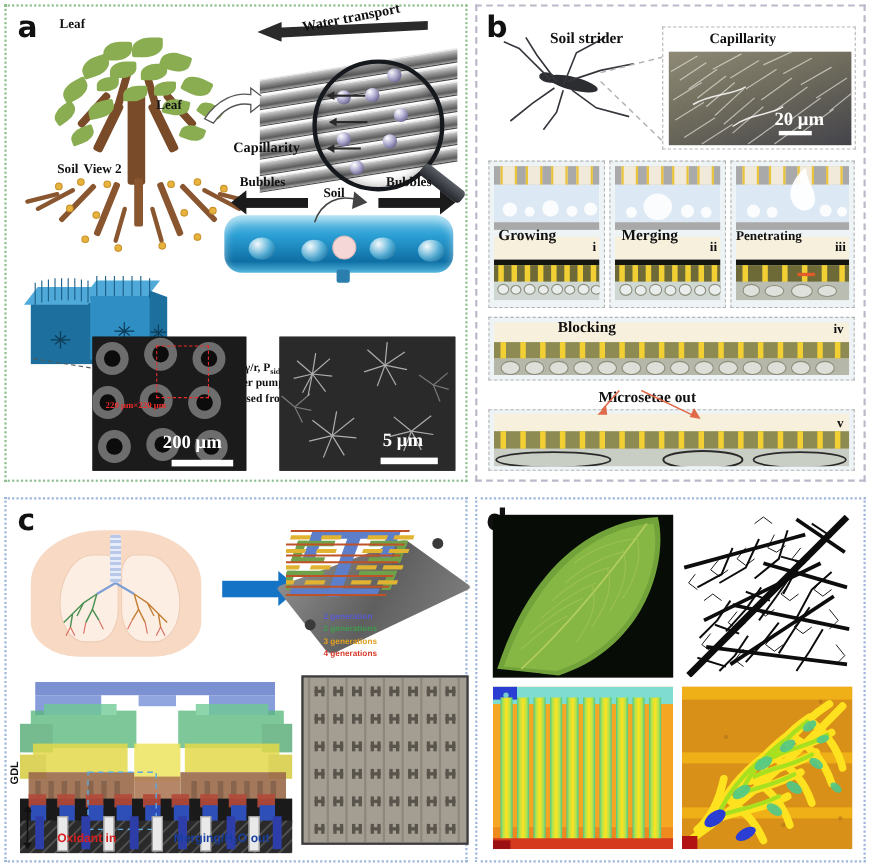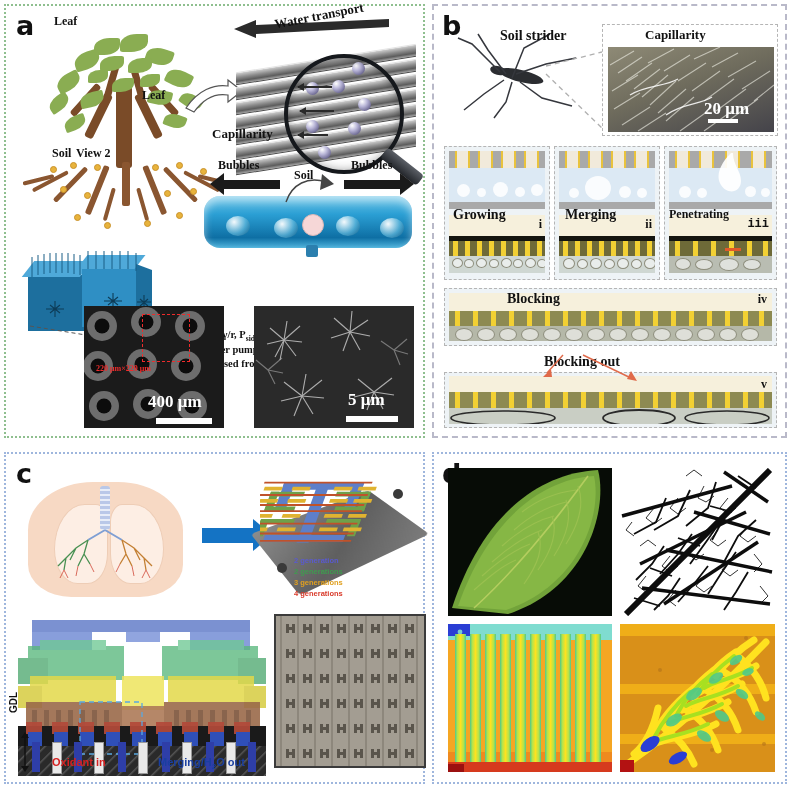--- a/index.html
+++ b/index.html
@@ -326,21 +326,21 @@
             <circle cx="20" cy="100" r="7.5" fill="#0c0c0c"></circle>
           <circle cx="64" cy="98" r="15" fill="#6d6d6d"></circle>
             <circle cx="64" cy="98" r="7.5" fill="#0c0c0c"></circle>
           <circle cx="108" cy="100" r="15" fill="#6d6d6d"></circle>
             <circle cx="108" cy="100" r="7.5" fill="#0c0c0c"></circle>
         </g>
       </svg>
       <div class="redbox" style="left:58px;top:8px;width:46px;height:46px;"></div>
       <div class="redtxt" style="left:12px;top:58px;">220 μm×220 μm</div>
       <div class="scalebar" style="left:72px;top:112px;width:56px;"></div>
-      <div class="scaletxt" style="left:64px;top:86px;font-size:17px;">400 μm</div>
+      <div class="scaletxt" style="left:64px;top:86px;font-size:17px;">200 μm</div>
     </div>
 
     <div class="sem sem-a2">
       <div style="position:absolute;inset:0;background:#2a2a2a;"></div>
       <svg style="position:absolute;inset:0;width:100%;height:100%;">
         <g stroke="#cfcfcf" stroke-width="1.1" opacity="0.8">
           <g transform="translate(30,34)">
             <line x1="0" y1="0" x2="16" y2="-14"></line>
               <line x1="0" y1="0" x2="18" y2="2"></line>
             <line x1="0" y1="0" x2="12" y2="16"></line>
@@ -579,21 +579,21 @@
           <div style="position:absolute;left:56px;top:7px;width:16px;height:3px;background:#e05a2a;"></div>
         </div>
         <div class="mbot" style="background:#b9bdb2;">
           <div class="mb" style="left:6px;top:2px;width:14px;height:10px;"></div>
           <div class="mb" style="left:26px;top:3px;width:16px;height:9px;"></div>
           <div class="mb" style="left:50px;top:2px;width:18px;height:11px;"></div>
           <div class="mb" style="left:74px;top:3px;width:16px;height:9px;"></div>
         </div>
       </div>
       <div class="lbl" style="left:4px;top:60px;font-size:12px;">Penetrating</div>
-      <div class="roman" style="right:7px;top:70px;font-size:12px;font-family:Liberation Mono, monospace;">iii</div>
+      <div class="roman" style="right:7px;top:70px;font-size:12px;">iii</div>
     </div>
 
     <div class="bstage" style="left:10px;top:282px;width:333px;height:58px;">
       <div class="micro" style="left:4px;top:4px;right:4px;bottom:4px;">
         <div class="mtop" style="height:38%;"></div>
         <div class="mchan" style="top:38%;height:30%;background:#8d8a52;">
           <div class="mpil" style="left:6px;"></div>
             <div class="mpil" style="left:24px;"></div>
           <div class="mpil" style="left:42px;"></div>
             <div class="mpil" style="left:60px;"></div>
@@ -626,21 +626,21 @@
           <div class="mb" style="left:226px;top:2px;width:16px;height:11px;"></div>
           <div class="mb" style="left:248px;top:2px;width:16px;height:11px;"></div>
           <div class="mb" style="left:270px;top:2px;width:16px;height:11px;"></div>
           <div class="mb" style="left:292px;top:2px;width:16px;height:11px;"></div>
         </div>
       </div>
       <div class="lbl" style="left:62px;top:2px;font-size:14px;">Blocking</div>
       <div class="roman" style="right:9px;top:3px;font-size:12px;">iv</div>
     </div>
 
-    <div class="lbl" style="left:110px;top:348px;font-size:14px;">Blocking out</div>
+    <div class="lbl" style="left:110px;top:348px;font-size:14px;">Microsetae out</div>
     <div class="bstage" style="left:10px;top:366px;width:333px;height:56px;">
       <div class="micro" style="left:4px;top:3px;right:4px;bottom:3px;">
         <div class="mtop" style="height:34%;"></div>
         <div class="mchan" style="top:34%;height:32%;background:#8d8a52;">
           <div class="mpil" style="left:6px;"></div>
             <div class="mpil" style="left:24px;"></div>
           <div class="mpil" style="left:42px;"></div>
             <div class="mpil" style="left:60px;"></div>
           <div class="mpil" style="left:78px;"></div>
             <div class="mpil" style="left:96px;"></div>

